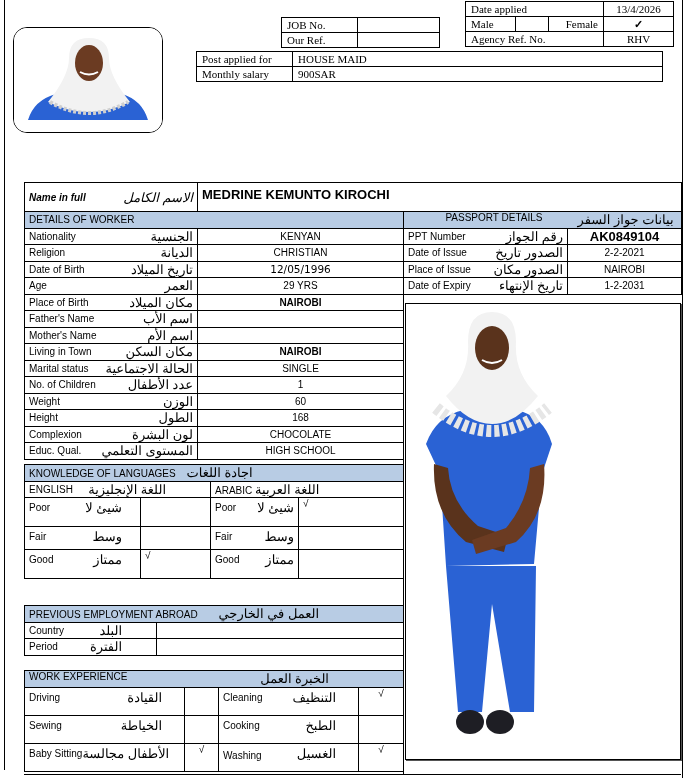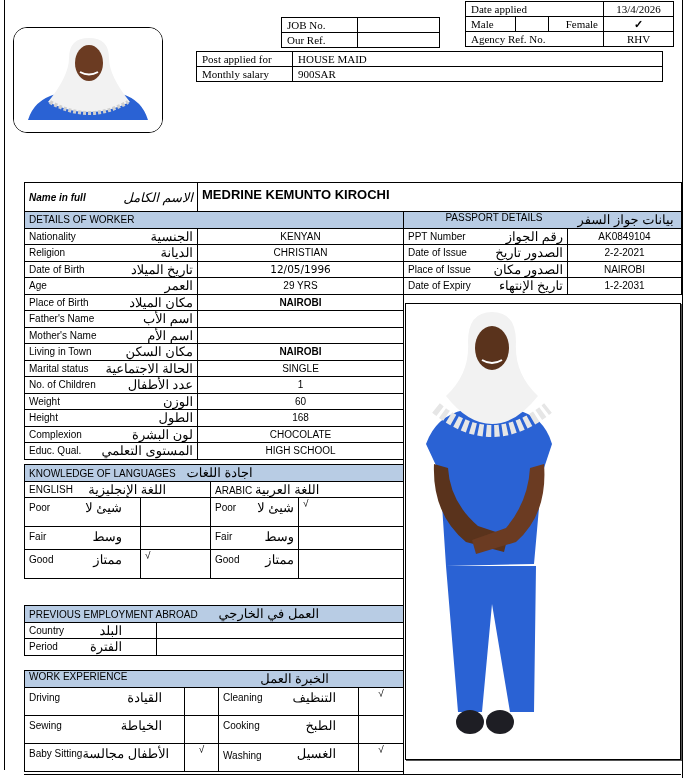--- a/index.html
+++ b/index.html
@@ -266,21 +266,21 @@
       </div>
     </td>
   </tr>
   <tr>
     <td>
           <div class="lbl">
             <span>PPT Number</span>
             <span class="ar">رقم الجواز</span>
           </div>
         </td>
-    <td class="ctr" style="font-size:10px;">AK0849104</td>
+    <td class="ctr" style="font-size:13px;font-weight:bold;">AK0849104</td>
   </tr>
   <tr>
     <td>
           <div class="lbl">
             <span>Date of Issue</span>
             <span class="ar">الصدور تاريخ</span>
           </div>
         </td>
     <td class="ctr">2-2-2021</td>
   </tr>

